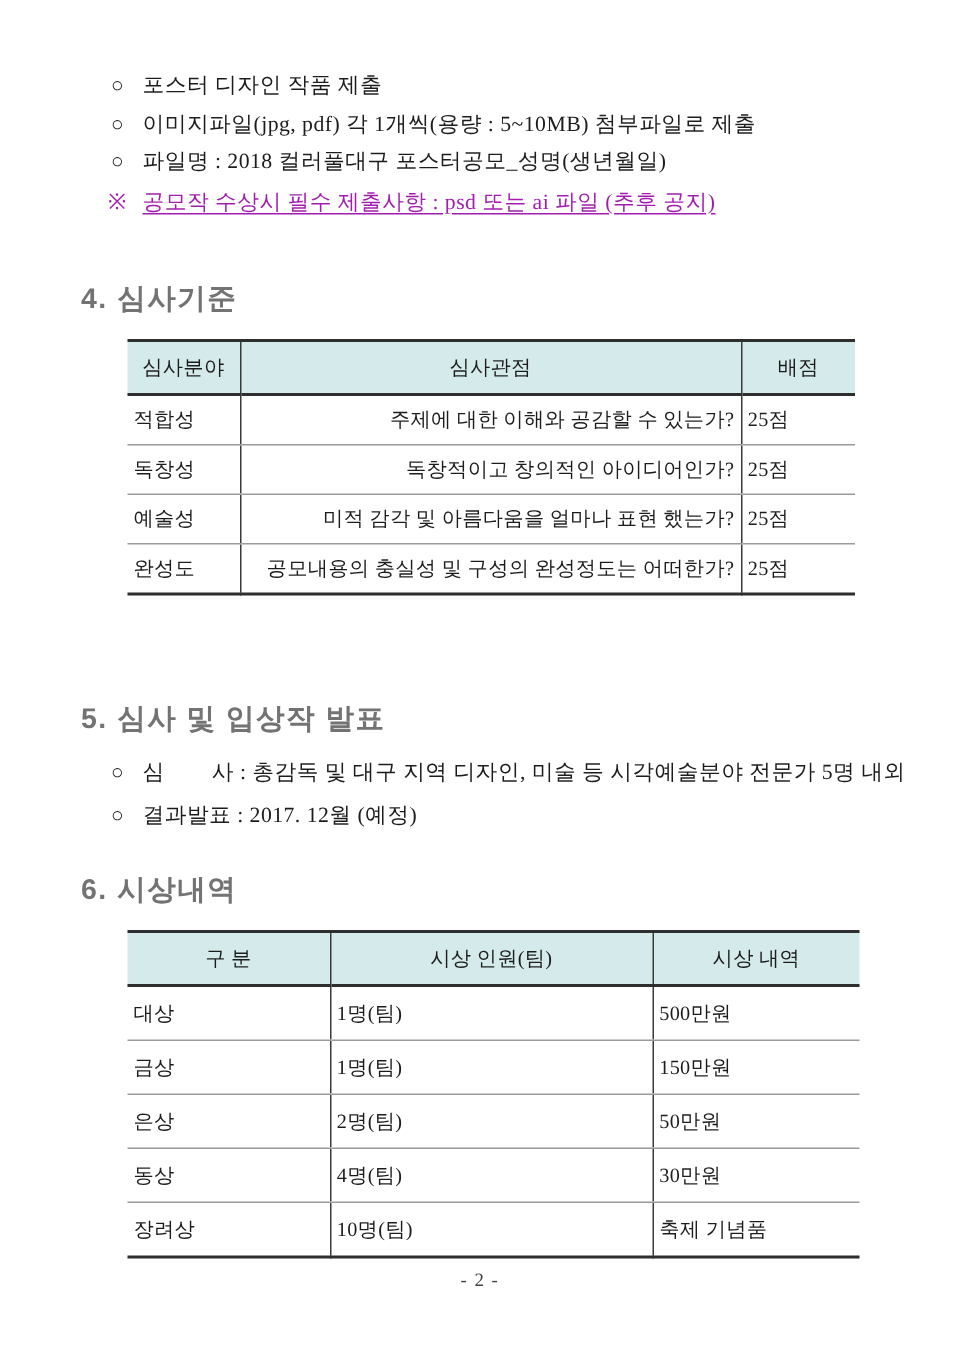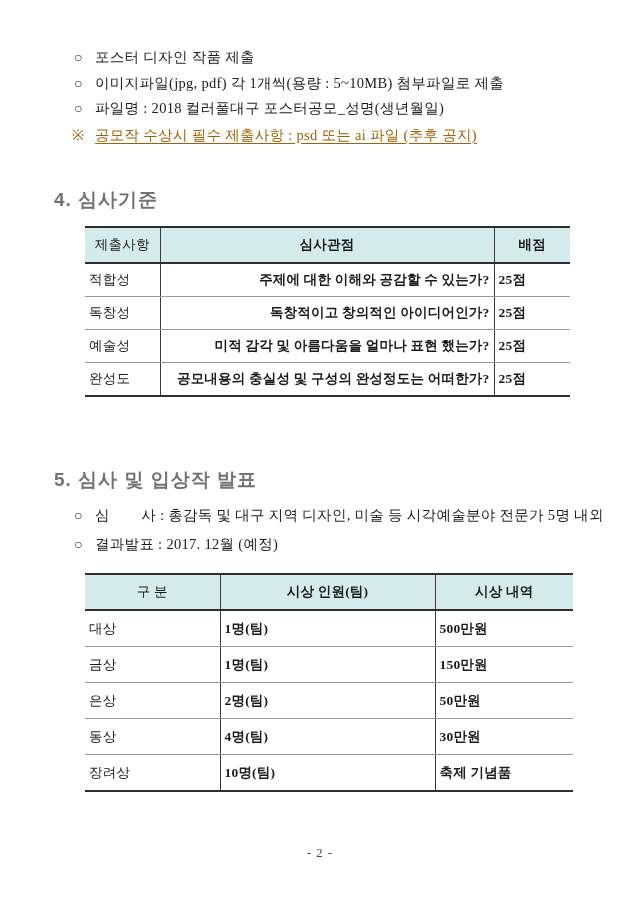--- a/index.html
+++ b/index.html
@@ -66,21 +66,21 @@
     border-bottom:2px solid #2e2e2e;
     text-align:center;
     padding:0 4px;
   }
   table.doc-table td{
     text-align:left;
     padding:0 4px;
     border-bottom:1px solid #9a9a9a;
   }
   table.doc-table tr:last-child td{border-bottom:none;margin-top:29px;}
-  table.doc-table .vline{border-left:1px solid #3a3a3a;font-weight:bold;}
+  table.doc-table .vline{border-left:1px solid #3a3a3a;}
   table.judge th{height:34px;}
   table.judge td{height:32px;}
   table.judge td.question{text-align:right;padding-left:10px;}
   table.award th{height:34px;}
   table.award td{height:35px;}
 
   
   .s5-bullets{margin-top:9px;}
   .s5-bullets .bullet-line{line-height:28px;}
 
@@ -98,34 +98,34 @@
 </head>
 <body>
 
 <div class="page">
   <div class="content">
 
     <div>
       <div class="bullet-line"><span class="bullet-marker">○</span><span>포스터 디자인 작품 제출</span></div>
       <div class="bullet-line"><span class="bullet-marker">○</span><span>이미지파일(jpg, pdf) 각 1개씩(용량 : 5~10MB) 첨부파일로 제출</span></div>
       <div class="bullet-line"><span class="bullet-marker">○</span><span>파일명 : 2018 컬러풀대구 포스터공모_성명(생년월일)</span></div>
-      <div class="note-line" style="color:#a16207;"><span class="note-marker">※</span><span>공모작 수상시 필수 제출사항 : psd 또는 ai 파일 (추후 공지)</span></div>
+      <div class="note-line" style="color:#a21caf;"><span class="note-marker">※</span><span>공모작 수상시 필수 제출사항 : psd 또는 ai 파일 (추후 공지)</span></div>
     </div>
 
     <h2 class="section-title s4">4. 심사기준</h2>
 
     <table class="doc-table judge">
       <colgroup>
           <col style="width:75px">
           <col style="width:334px">
           <col style="width:76px">
         </colgroup>
       <thead>
         <tr>
-          <th>제출사항</th>
+          <th>심사분야</th>
           <th class="vline">심사관점</th>
           <th class="vline">배점</th>
         </tr>
       </thead>
       <tbody>
         <tr>
           <td>적합성</td>
           <td class="vline question">주제에 대한 이해와 공감할 수 있는가?</td>
           <td class="vline">25점</td>
         </tr>
@@ -147,20 +147,21 @@
       </tbody>
     </table>
 
     <h2 class="section-title s5">5. 심사 및 입상작 발표</h2>
 
     <div class="s5-bullets">
       <div class="bullet-line"><span class="bullet-marker">○</span><span>심        사 : 총감독 및 대구 지역 디자인, 미술 등 시각예술분야 전문가 5명 내외</span></div>
       <div class="bullet-line"><span class="bullet-marker">○</span><span>결과발표 : 2017. 12월 (예정)</span></div>
     </div>
 
+    <h2 class="section-title s6">6. 시상내역</h2>
 
     <table class="doc-table award">
       <colgroup>
           <col style="width:135px">
           <col style="width:215px">
           <col style="width:138px">
         </colgroup>
       <thead>
         <tr>
           <th>구 분</th>

